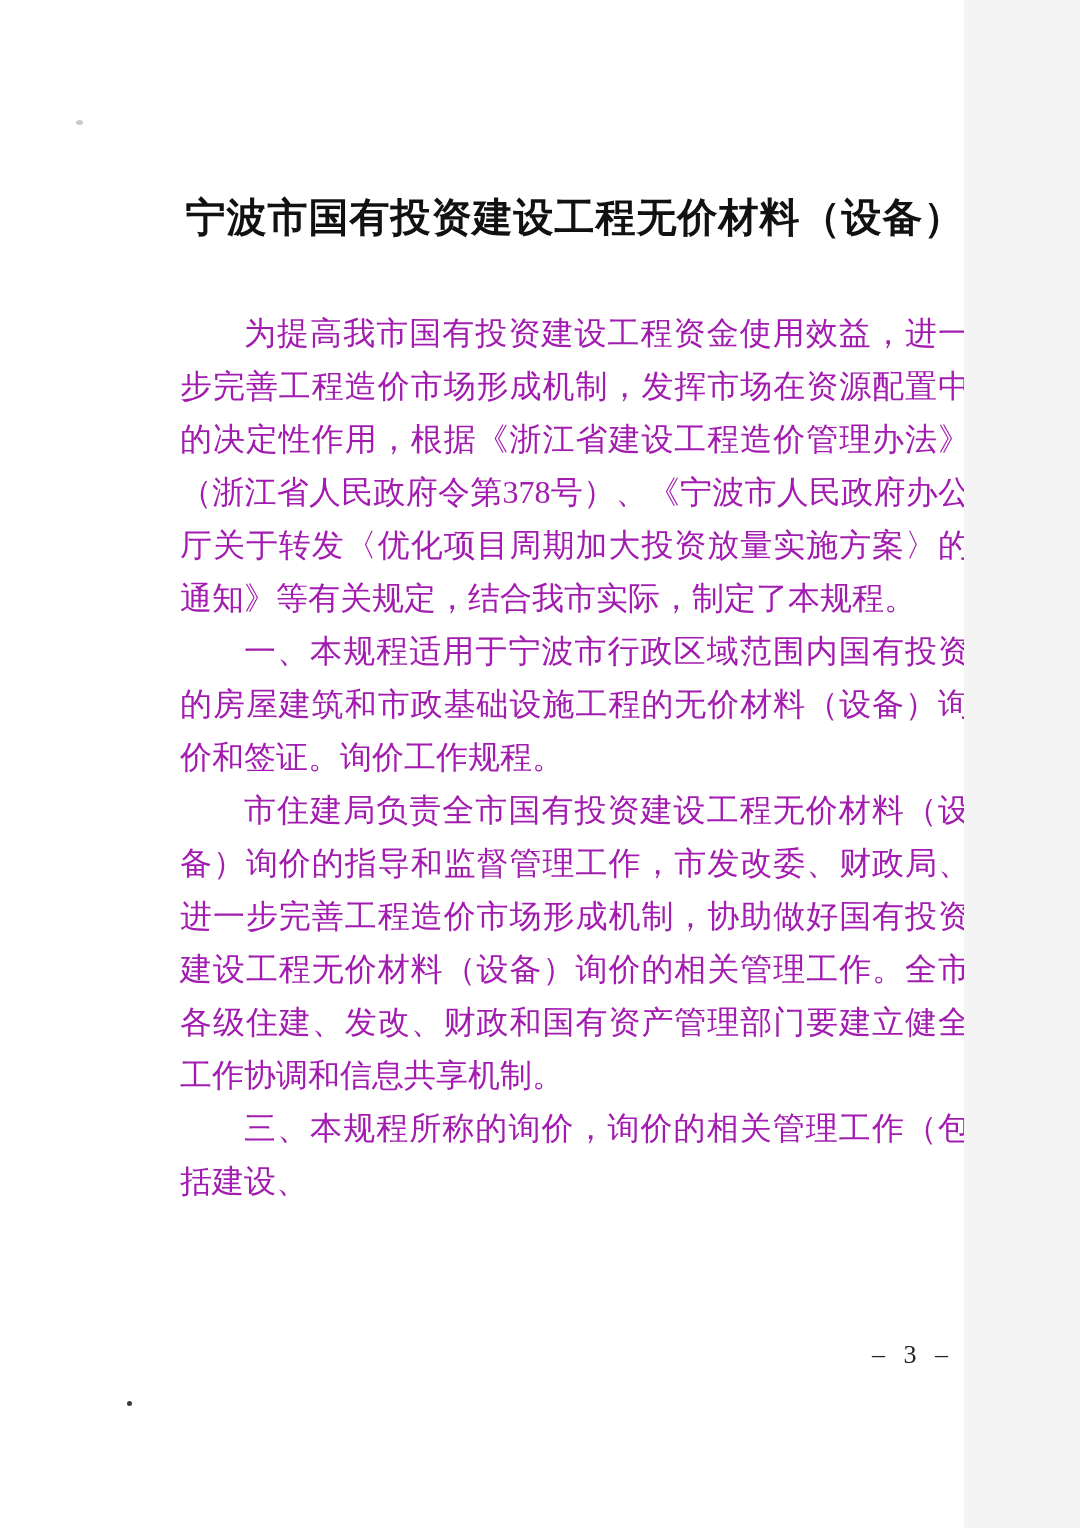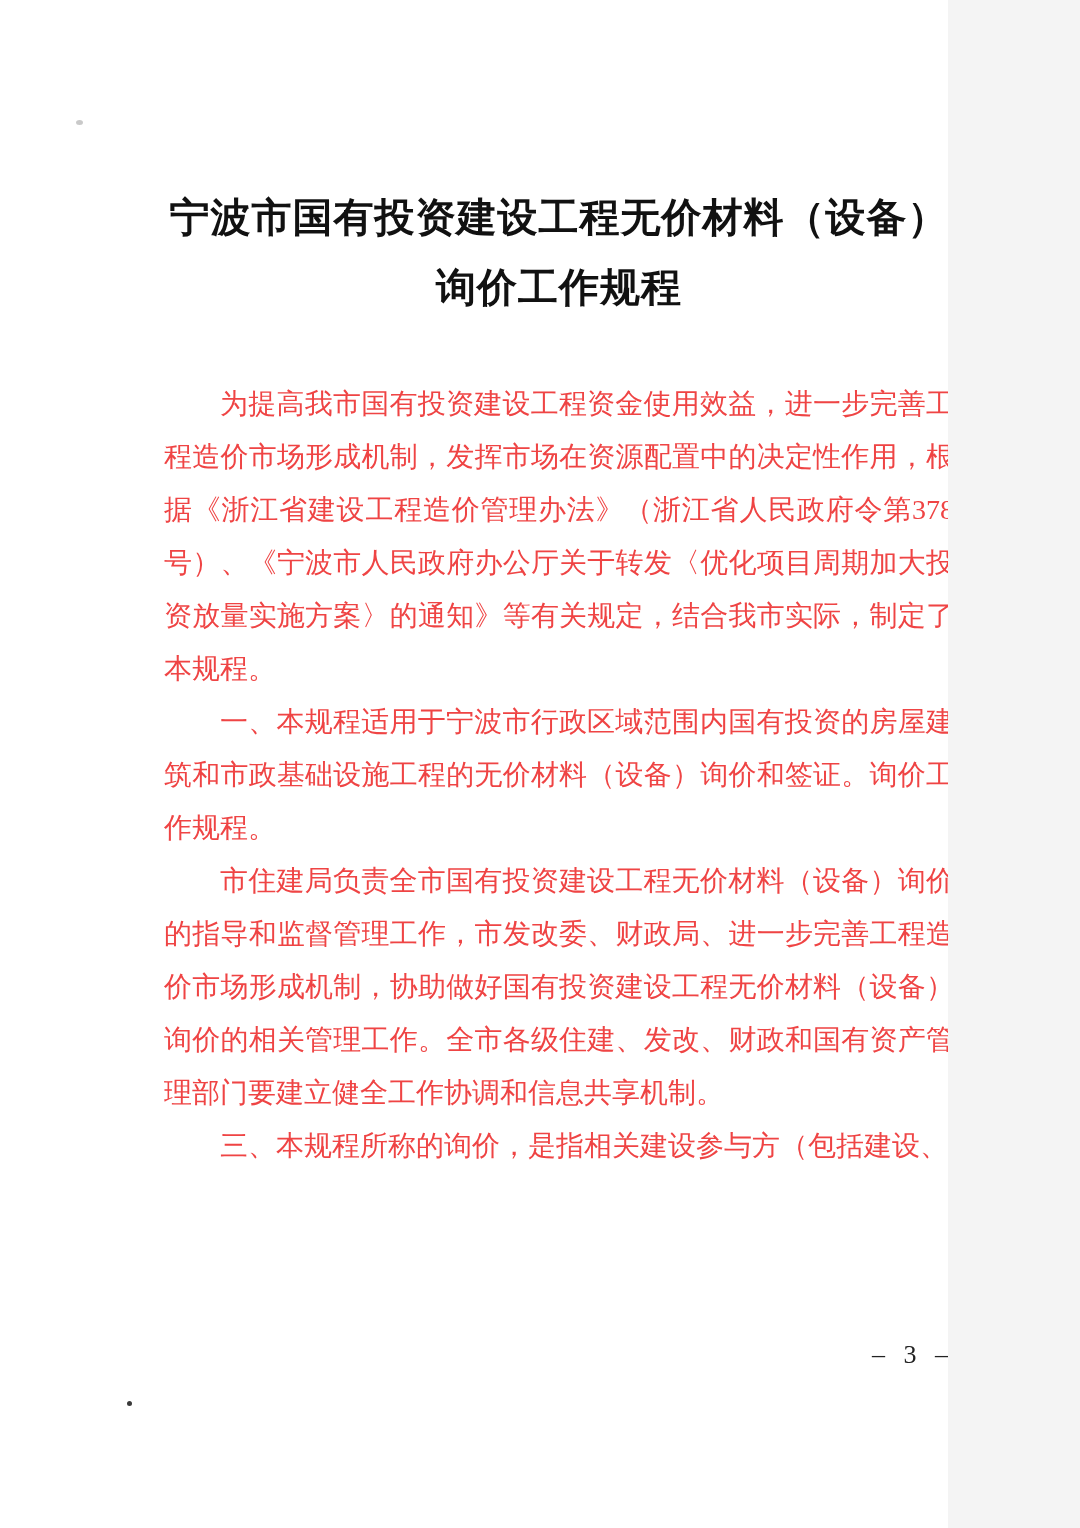--- a/index.html
+++ b/index.html
@@ -12,41 +12,42 @@
     background: #f4f4f4;
     font-family: "Liberation Serif", "DejaVu Serif", serif;
   }
   .page {
     position: relative;
     width: 948px;
     height: 1528px;
     background: #ffffff;
     color: #161616;
     overflow: hidden;
+    padding-left: 16px;
   }
   .title-block {
     margin: 183px 0 0 164px;
     width: 790px;
     text-align: center;
     font-size: 40px;
     font-weight: 700;
     line-height: 70px;
     letter-spacing: 1px;
     color: #111111;
   }
   .title-line {
     display: block;
   }
   .content {
     margin: 54px 0 0 164px;
     width: 790px;
-    font-size: 28px;
+    font-size: 32px;
     line-height: 53px;
     text-align: justify;
-    color: #ef4444;
+    color: #a21caf;
   }
   .content p {
     margin: 0;
     padding: 0;
     text-indent: 2em;
   }
   .page-number {
     position: absolute;
     top: 1340px;
     left: 872px;
@@ -76,27 +77,26 @@
 </style>
 </head>
 <body>
 
 <div class="page">
 
   <div class="speck speck-top"></div>
 
   <h1 class="title-block">
     <span class="title-line">宁波市国有投资建设工程无价材料（设备）</span>
-    <span class="title-line">询价工作规程</span>
   </h1>
 
   <div class="content">
     <p>为提高我市国有投资建设工程资金使用效益，进一步完善工程造价市场形成机制，发挥市场在资源配置中的决定性作用，根据《浙江省建设工程造价管理办法》（浙江省人民政府令第378号）、《宁波市人民政府办公厅关于转发〈优化项目周期加大投资放量实施方案〉的通知》等有关规定，结合我市实际，制定了本规程。</p>
     <p>一、本规程适用于宁波市行政区域范围内国有投资的房屋建筑和市政基础设施工程的无价材料（设备）询价和签证。询价工作规程。</p>
     <p>市住建局负责全市国有投资建设工程无价材料（设备）询价的指导和监督管理工作，市发改委、财政局、进一步完善工程造价市场形成机制，协助做好国有投资建设工程无价材料（设备）询价的相关管理工作。全市各级住建、发改、财政和国有资产管理部门要建立健全工作协调和信息共享机制。</p>
-    <p>三、本规程所称的询价，是指相关建设参与方（包括建设、</p>
+    <p>三、本规程所称的询价，询价的相关管理工作（包括建设、</p>
   </div>
 
   <div class="page-number">– 3 –</div>
 
   <div class="speck speck-bottom"></div>
 
 </div>
 
 </body></html>

